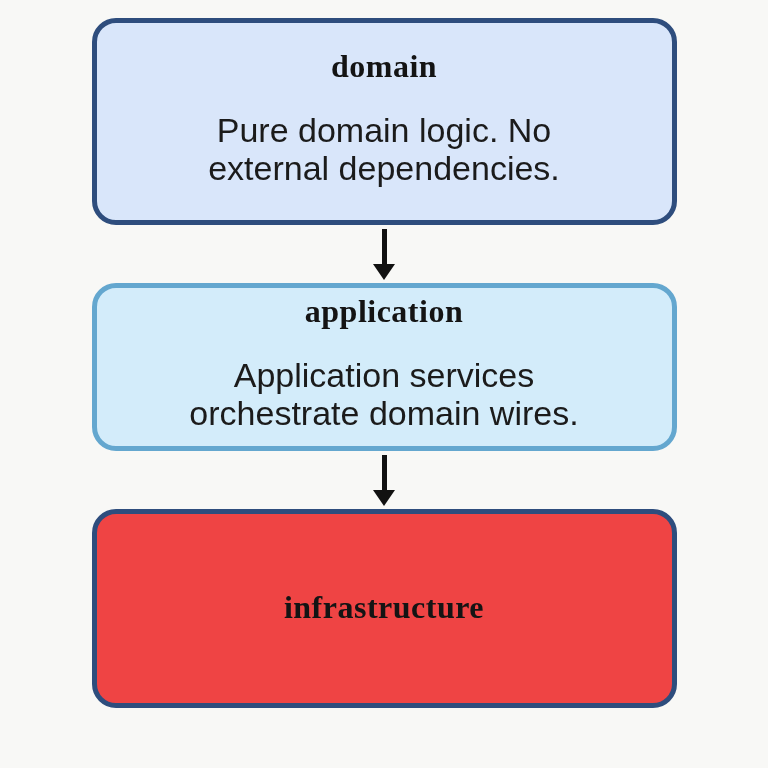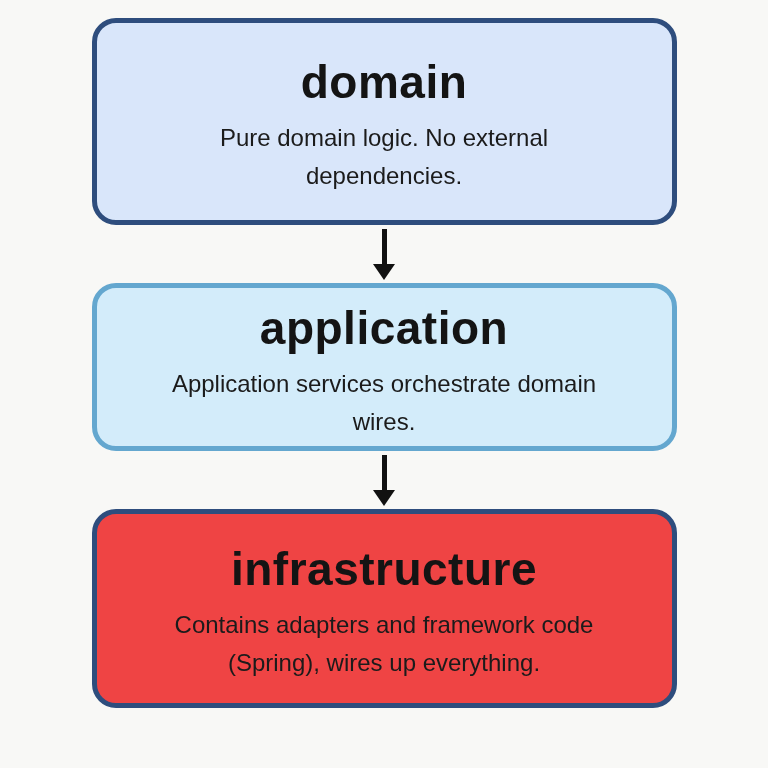--- a/index.html
+++ b/index.html
@@ -33,28 +33,29 @@
     align-items: center;
     justify-content: center;
     text-align: center;
     flex: 0 0 auto;
   }
   .layer-0 { height: 207px; }
   .layer-1 { height: 168px; }
   .layer-2 { height: 199px; }
   .layer h2 {
     margin: 7px 0 10px 0;
-    font-size: 46px;
+    font-size: 32px;
     font-weight: bold;
     color: #141414;
     letter-spacing: 0.5px;
+    font-family: Liberation Serif, serif;
   }
   .layer p {
-    margin: 0;
-    font-size: 24px;
+    margin: 16px;
+    font-size: 34px;
     line-height: 38px;
     color: #1b1b1b;
   }
   .layer-0 p { max-width: 360px; }
   .layer-1 p { max-width: 470px; }
   .layer-2 p { max-width: 510px; }
   .arrow {
     flex: 0 0 auto;
     height: 58px;
     display: flex;
@@ -98,16 +99,15 @@
     <p>Application services orchestrate domain wires.</p>
   </section>
 
   <div class="arrow">
     <span class="shaft"></span>
     <span class="head"></span>
   </div>
 
   <section class="layer layer-2" style="background: #ef4444; border-color: rgb(46, 77, 125);">
     <h2>infrastructure</h2>
-    <p>Contains adapters and framework code (Spring), wires up everything.</p>
   </section>
 
 </div>
 
 </body></html>

